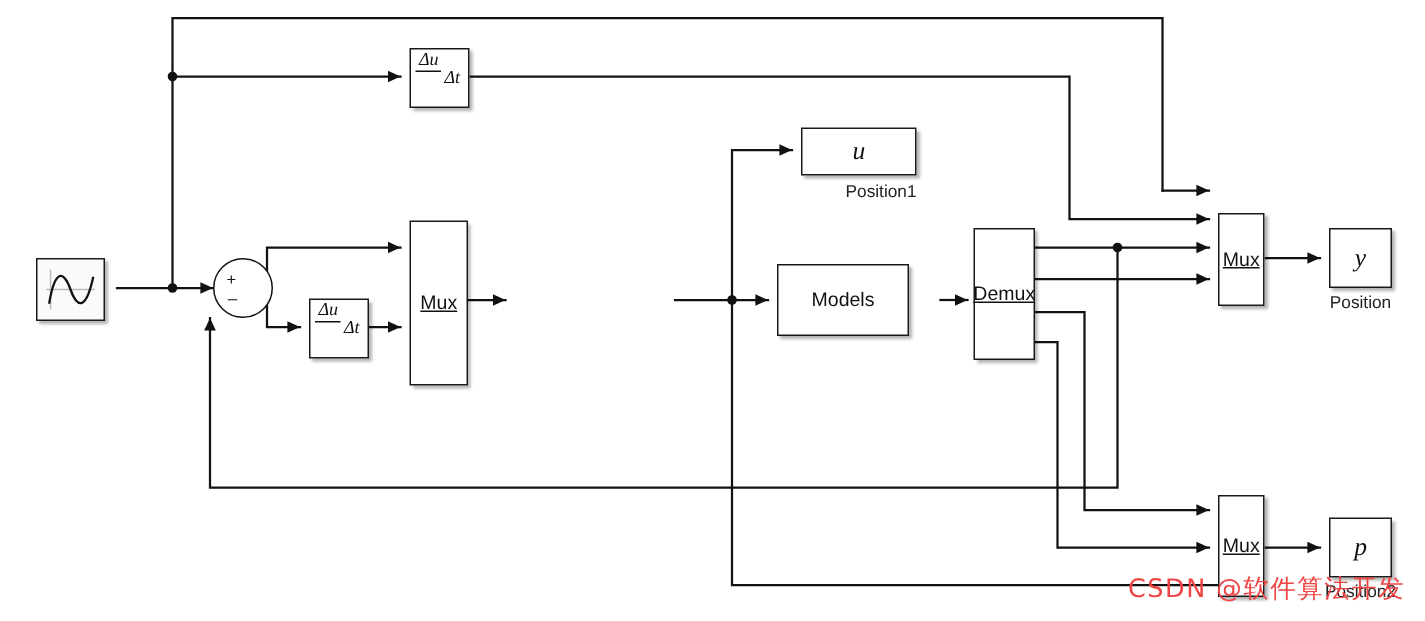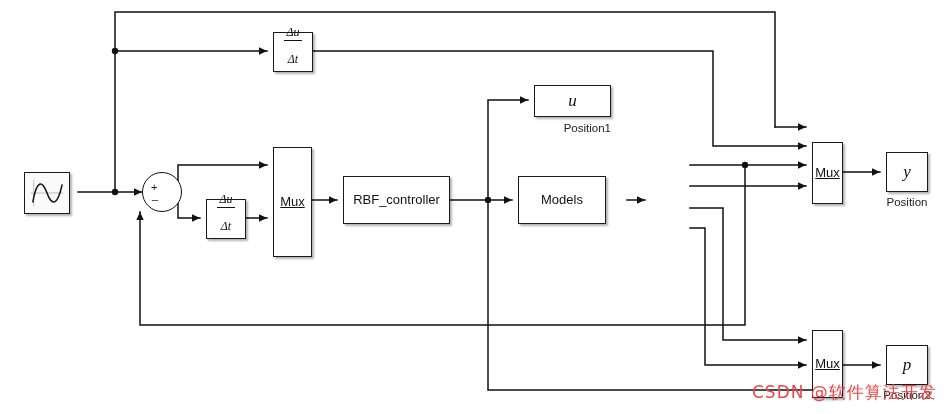--- a/index.html
+++ b/index.html
@@ -45,21 +45,21 @@
   }
   .sgn{
     position:absolute;
     font-family:"Liberation Sans",sans-serif;
     font-size:11px;
     color:#111111;
     user-select:none;
     line-height:1;
   }
   .deriv{
-    display:flex;flex-direction:column;align-items:center;justify-content:center;
+    display:flex;align-items:flex-start;justify-content:center;
     font-family:"Liberation Serif",serif;
     font-style:italic;
     font-size:12px;
   }
   .deriv .num{padding:0 2px;border-bottom:1.2px solid #111;line-height:1.15;}
   .deriv .den{padding:12px 2px;line-height:1.15;}
   .sine{
     position:absolute;
     border:1.6px solid #1a1a1a;
     background:#fafafa;
@@ -165,28 +165,28 @@
 
   <div class="blk deriv" style="left:206px;top:199px;width:40px;height:40px;">
     <span class="num">Δu</span>
     <span class="den">Δt</span>
   </div>
 
   <div class="blk tall" style="left:273px;top:147px;width:39px;height:110px;">
     <span>Mux</span>
   </div>
 
-  <div class="blk" style="left:343px;top:176px;width:107px;height:48px;">
-    <span>RBF_controller</span>
-  </div>
 
   <div class="blk" style="left:518px;top:176px;width:88px;height:48px;">
     <span>Models</span>
   </div>
 
+  <div class="blk tall" style="left:649px;top:152px;width:41px;height:88px;">
+    <span>Demux</span>
+  </div>
 
   <div class="blk outblk" style="left:534px;top:85px;width:77px;height:32px;">
     <span>u</span>
   </div>
   <div class="lbl" style="left:534px;top:122px;width:77px;text-align:right;">Position1</div>
 
   <div class="blk tall" style="left:812px;top:142px;width:31px;height:62px;">
     <span>Mux</span>
   </div>
 

